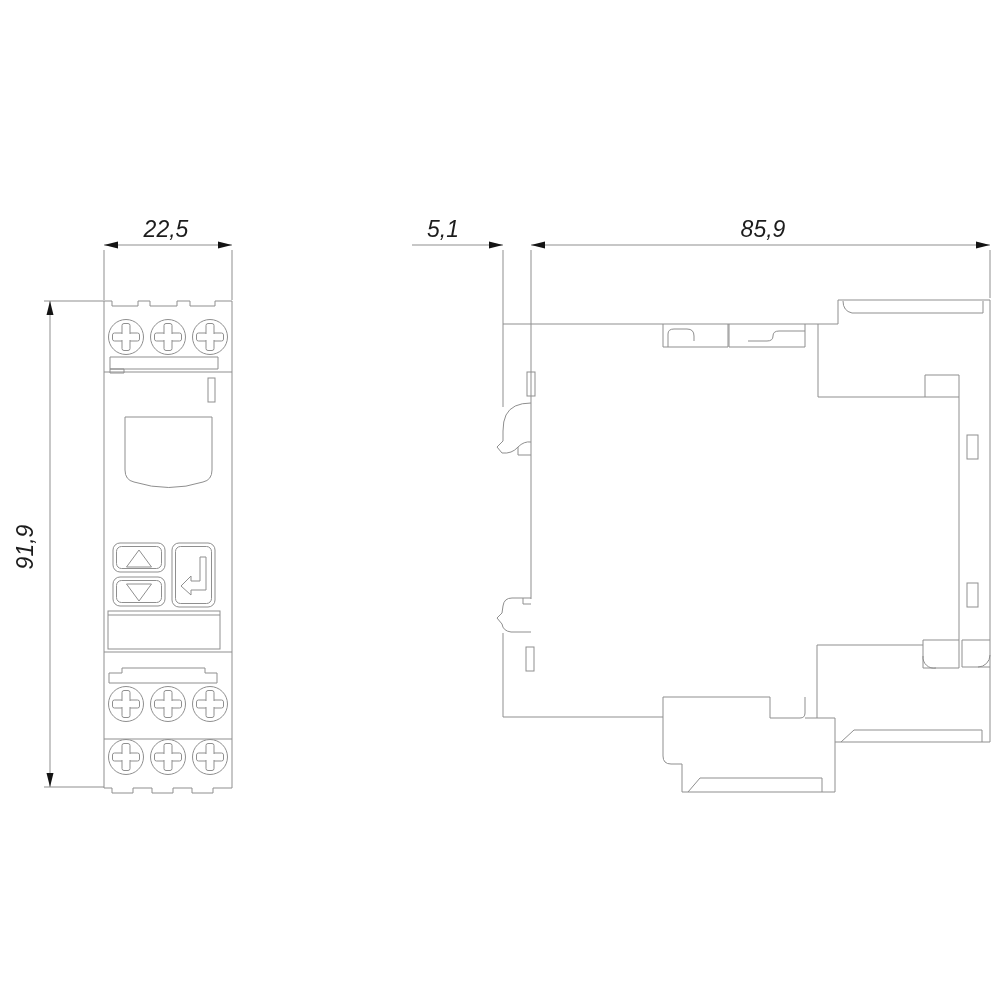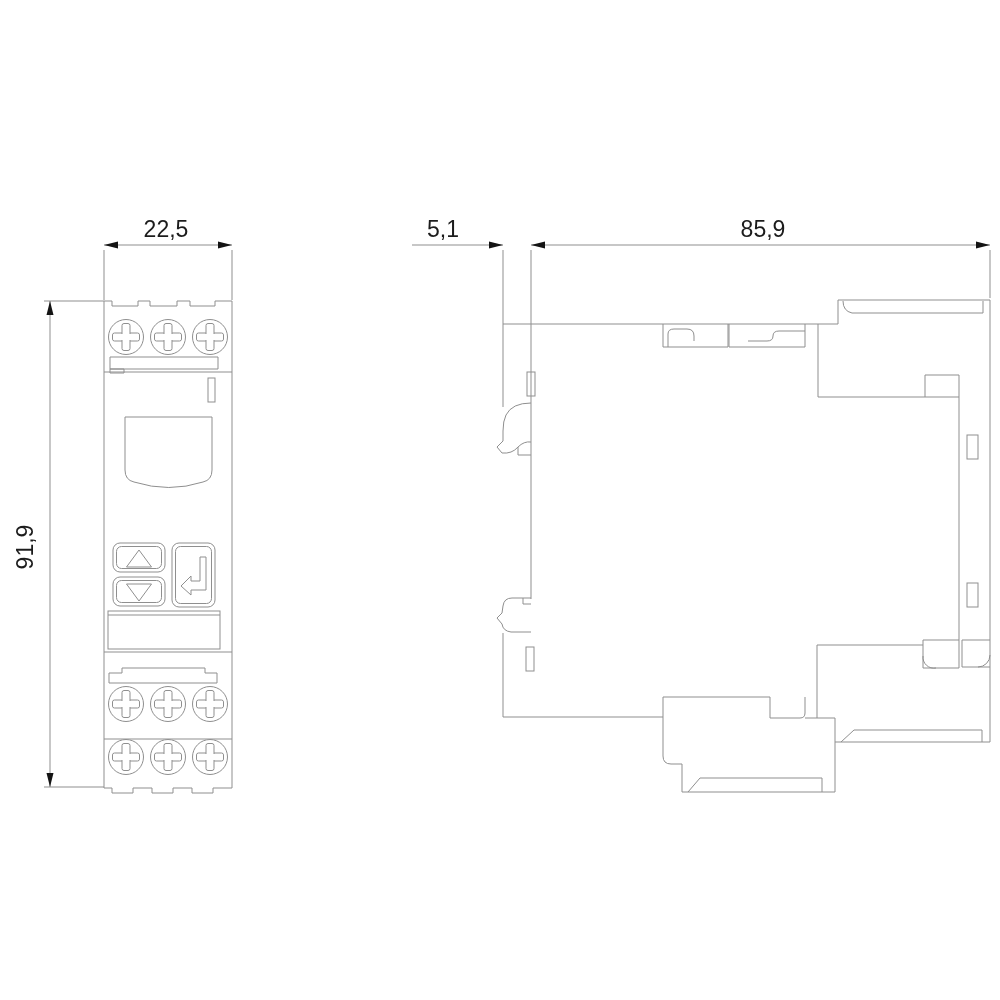--- a/index.html
+++ b/index.html
@@ -1,16 +1,16 @@
 <!DOCTYPE html>
 <html><head>
 <meta charset="utf-8">
 <style>
   html,body{margin:0;padding:0;background:#ffffff;}
-  .stage{width:926px;height:1000px;background:#ffffff;position:relative;}
+  .stage{width:926px;height:1000px;background:#ffffff;position:relative;font-style:italic;}
   svg{display:block;}
   .ln{stroke:#8f8f8f;stroke-width:1;fill:none;}
   .lnw{stroke:#8f8f8f;stroke-width:1;fill:#ffffff;}
   .fillw{fill:#ffffff;stroke:none;}
   .dim{stroke:#8f8f8f;stroke-width:1;fill:none;}
   .arrow{fill:#141414;stroke:none;}
   .dimtext{font-family:"Liberation Sans","DejaVu Sans",sans-serif;font-size:23px;fill:#1c1c1c;}
 </style>
 </head>
 <body>

